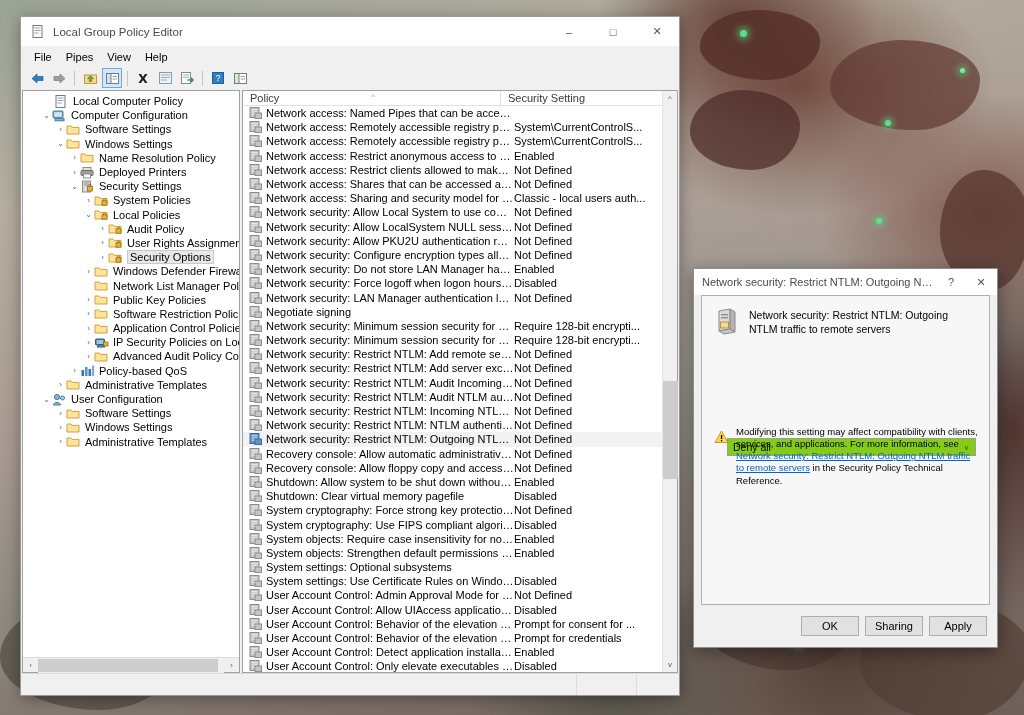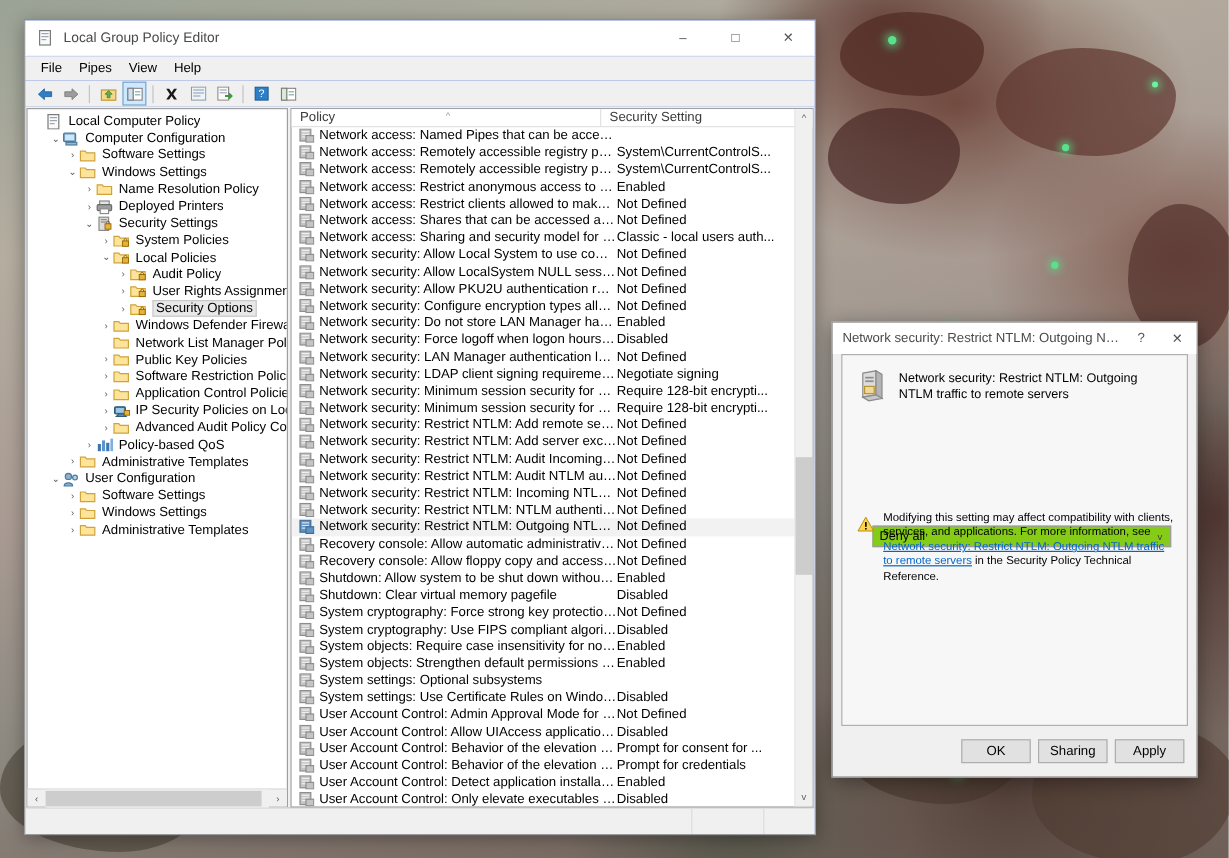--- a/index.html
+++ b/index.html
@@ -268,21 +268,21 @@
           <rect x="6.5" y="3" width="4.5" height="1" fill="#8aa"></rect>
           <rect x="6.5" y="5.5" width="4.5" height="1" fill="#8aa"></rect>
         </svg>
     </div>
   </div>
 
   <div class="content">
 
     <div class="treepane">
       <div class="tree" id="tree-root">
-          <div class="tnode" style="padding-left: 4px;">
+          <div class="tnode" style="padding-left: 20px;">
             <span class="exp"></span>
             <span class="ticon"><svg width="14" height="13" viewBox="0 0 14 13">
                 <rect x="2" y="0.5" width="9" height="12" fill="#fafafa" stroke="#7a7a7a"></rect>
                 <rect x="3.5" y="2.5" width="6" height="1" fill="#9aa6b5"></rect>
                 <rect x="3.5" y="5" width="6" height="1" fill="#9aa6b5"></rect>
                 <rect x="3.5" y="7.5" width="4" height="1" fill="#9aa6b5"></rect>
               </svg></span>
             <span class="tlabel">Local Computer Policy</span>
           </div>
           <div class="tnode" style="padding-left: 18px;">
@@ -655,21 +655,20 @@
             <span class="rval">Not Defined</span>
           </div>
           <div class="lrow">
             <span class="ricon"><svg width="13" height="12" viewBox="0 0 13 12">
                 <rect x="1" y="0.5" width="9" height="10" fill="#c4c4c4" stroke="#8e8e8e"></rect>
                 <rect x="2.5" y="2.2" width="6" height="1" fill="#fff" opacity=".75"></rect>
                 <rect x="2.5" y="4.4" width="6" height="1" fill="#fff" opacity=".75"></rect>
                 <rect x="2.5" y="6.6" width="4" height="1" fill="#fff" opacity=".75"></rect>
                 <rect x="6" y="6" width="6.5" height="5.5" fill="#c4c4c4" stroke="#8e8e8e"></rect>
               </svg></span>
-            <span class="rname">Network security: LDAP client signing requirements</span>
             <span class="rval">Negotiate signing</span>
           </div>
           <div class="lrow">
             <span class="ricon"><svg width="13" height="12" viewBox="0 0 13 12">
                 <rect x="1" y="0.5" width="9" height="10" fill="#c4c4c4" stroke="#8e8e8e"></rect>
                 <rect x="2.5" y="2.2" width="6" height="1" fill="#fff" opacity=".75"></rect>
                 <rect x="2.5" y="4.4" width="6" height="1" fill="#fff" opacity=".75"></rect>
                 <rect x="2.5" y="6.6" width="4" height="1" fill="#fff" opacity=".75"></rect>
                 <rect x="6" y="6" width="6.5" height="5.5" fill="#c4c4c4" stroke="#8e8e8e"></rect>
               </svg></span>

